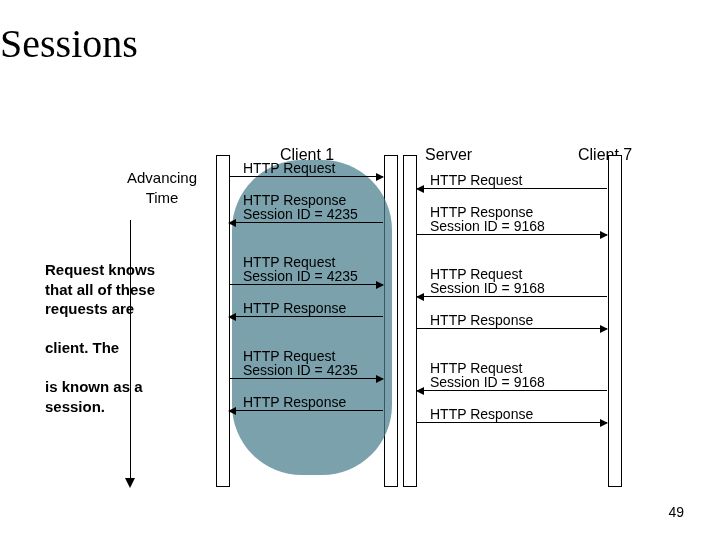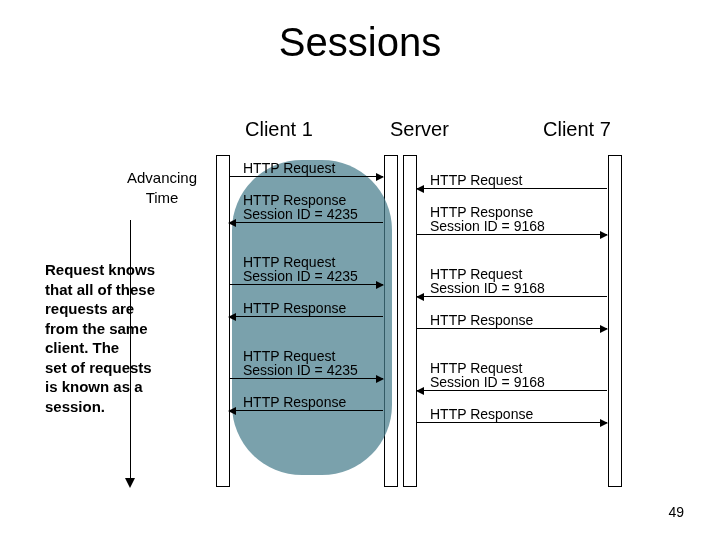--- a/index.html
+++ b/index.html
@@ -1,18 +1,18 @@
 <!DOCTYPE html>
 <html><head>
 <meta charset="utf-8">
 <style>
   html,body{margin:0;padding:0;background:#fff;font-family:Arial,Helvetica,sans-serif;}
   .slide{position:relative;width:720px;height:540px;background:#fff;}
-  .title{position:absolute;left:0;top:20px;width:100%;text-align:center;font-size:40px;}
-  .headers{position:absolute;top:118px;font-size:20px;}
+  .title{position:absolute;left:0;top:20px;width:100%;font-size:40px;font-family:Liberation Serif, serif;}
+  .headers{position:absolute;top:146px;font-size:16px;margin-left:35px;}
   .h-client1{left:245px;}
   .h-server{left:390px;}
   .h-client2{left:543px;}
   .adv{position:absolute;left:100px;top:168px;font-size:15px;text-align:center;line-height:1.3;margin-left:27px;}
   .caption{position:absolute;left:45px;top:260px;width:160px;font-size:15px;font-weight:bold;line-height:1.3;}
   .caption .italic{}
   .page-num{position:absolute;right:36px;bottom:20px;font-size:14px;margin-top:29px;}
   
   .life{position:absolute;width:12px;border:1px solid #000;}
   .lc1{left:216px;top:155px;height:330px;background:#fff;}
@@ -100,21 +100,21 @@
   <div class="msg" style="left:430px;top:374px;">Session ID = 9168</div>
   <div class="arrow-r lt" style="top:390px;"></div>
 
   <div class="msg" style="left:430px;top:406px;">HTTP Response</div>
   <div class="arrow-r rt" style="top:422px;"></div>
 
   <div class="caption">
     <span>Request knows</span><br>
     <span>that all of these</span><br>
     <span>requests are</span><br>
-    <span>from the same</span><br>
+    <br>
     <span>client.  The</span><br>
-    <span>set of requests</span><br>
+    <br>
     <span>is known as a</span><br>
     <span class="italic">session.</span>
   </div>
 
   <div class="page-num">49</div>
 </div>
 
 </body></html>

